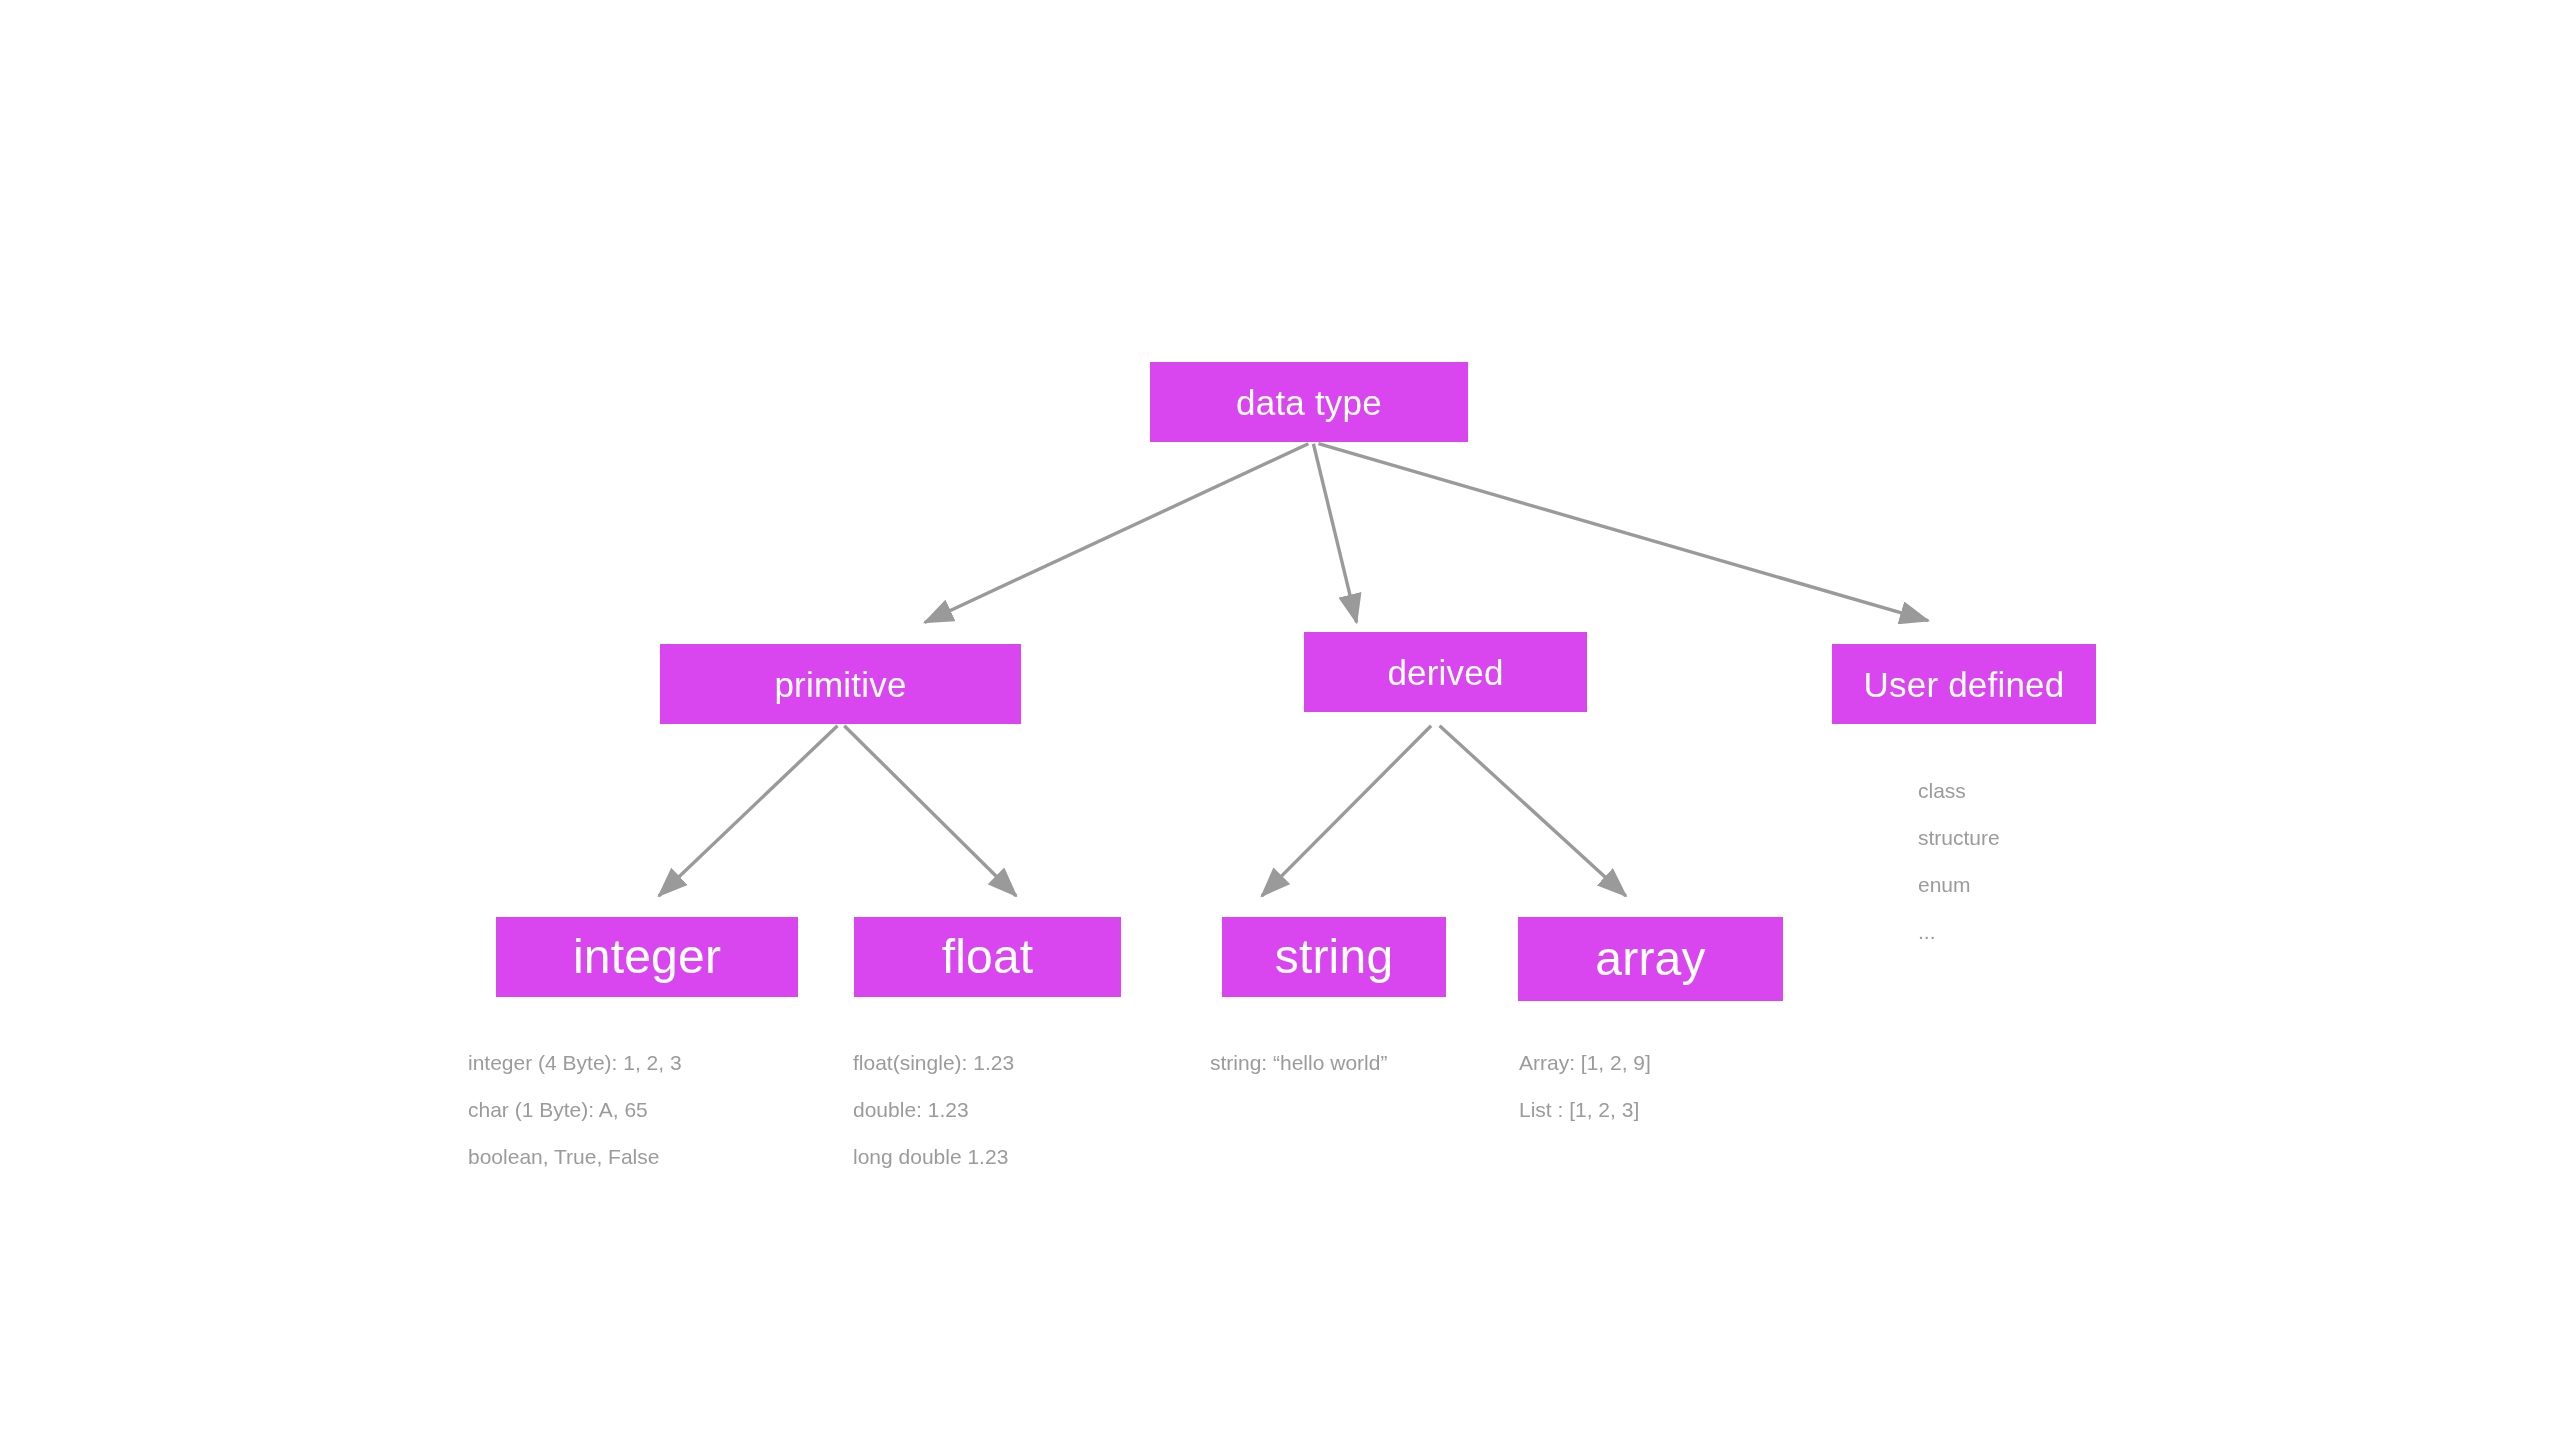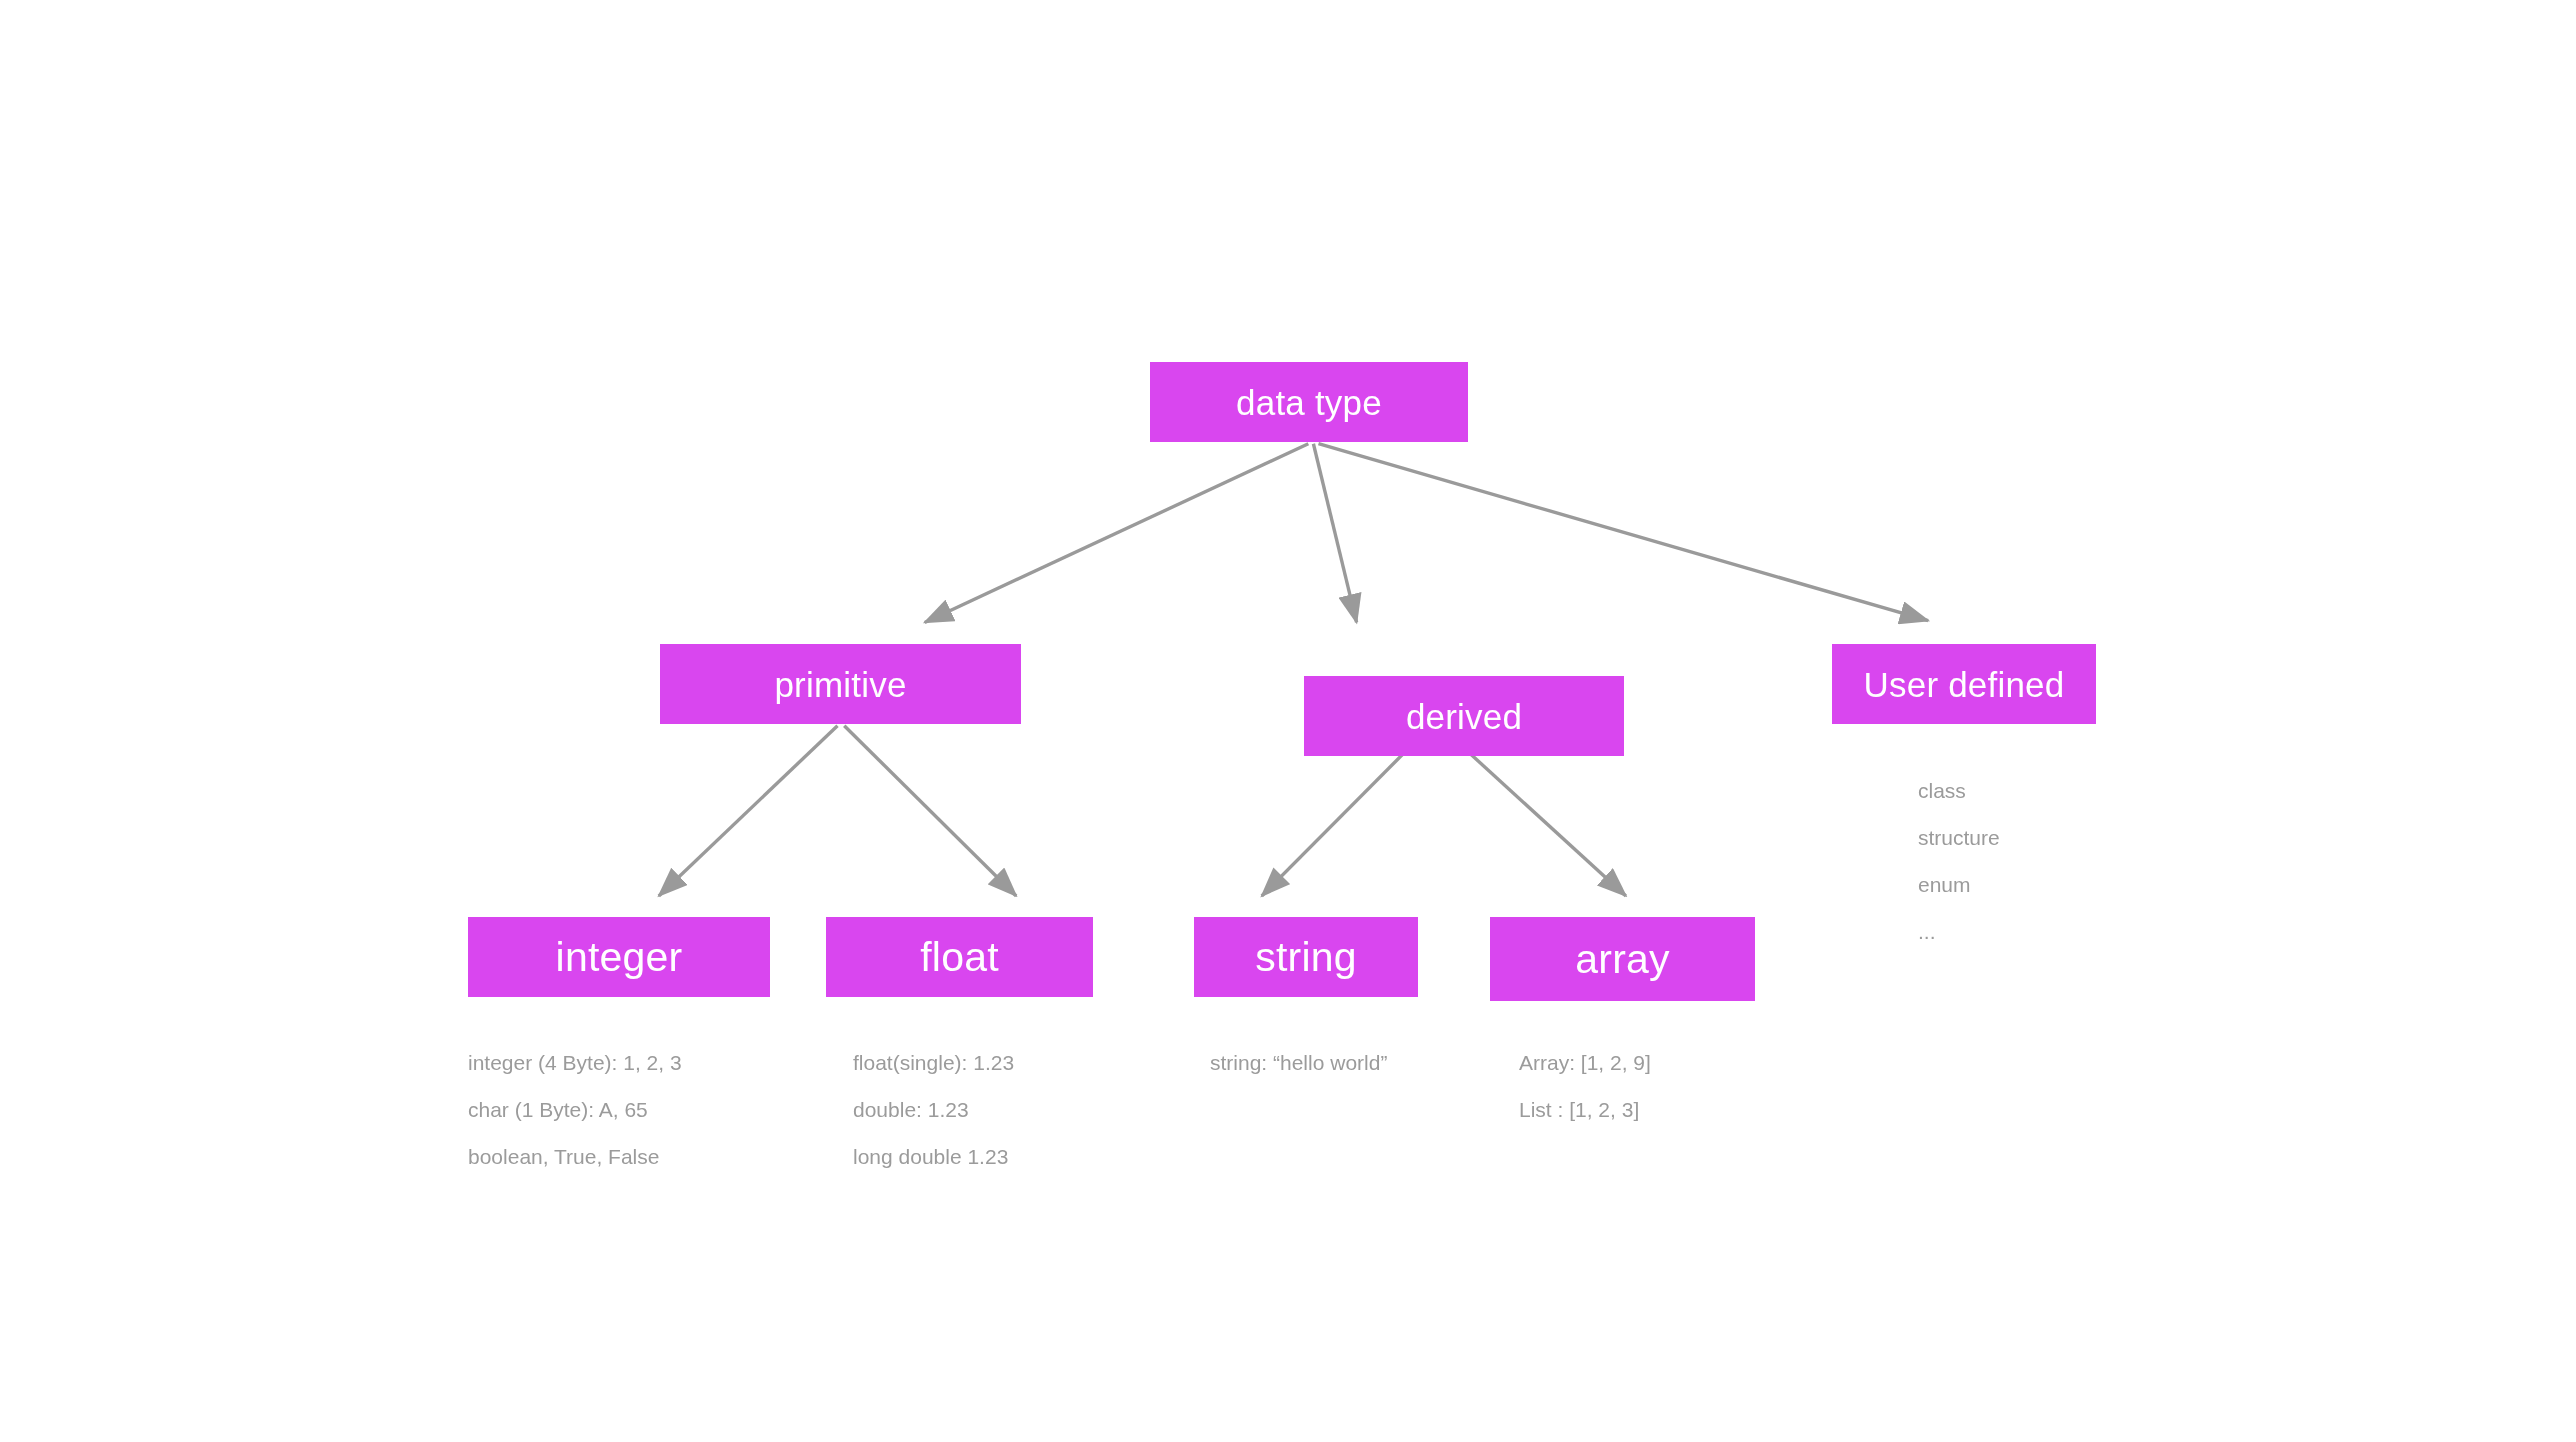--- a/index.html
+++ b/index.html
@@ -39,21 +39,21 @@
     letter-spacing: 0.2px;
     line-height: 1;
     user-select: none;
   }
   .node-label {
     display: block;
     white-space: nowrap;
   }
   .node-root  { font-size: 35px; }
   .node-mid   { font-size: 35px; }
-  .node-leaf  { font-size: 41px; }
+  .node-leaf  { font-size: 48px; margin-left: 28px; }
 
   .detail-list {
     position: absolute;
     color: #9b9b9b;
     font-size: 21px;
     line-height: 1;
     white-space: nowrap;
   }
   .detail-line {
     display: block;
@@ -89,21 +89,21 @@
   </svg>
 
   <div class="node node-root" style="left:1150px; top:362px; width:318px; height:80px;">
     <span class="node-label">data type</span>
   </div>
 
   <div class="node node-mid" style="left:660px; top:644px; width:361px; height:80px;">
     <span class="node-label">primitive</span>
   </div>
 
-  <div class="node node-mid" style="left:1304px; top:676px; width:320px; height:80px;">
+  <div class="node node-mid" style="left:1304px; top:632px; width:283px; height:80px;">
     <span class="node-label">derived</span>
   </div>
 
   <div class="node node-mid" style="left:1832px; top:644px; width:264px; height:80px;">
     <span class="node-label">User defined</span>
   </div>
 
   <div class="node node-leaf" style="left:468px; top:917px; width:302px; height:80px;">
     <span class="node-label">integer</span>
   </div>

